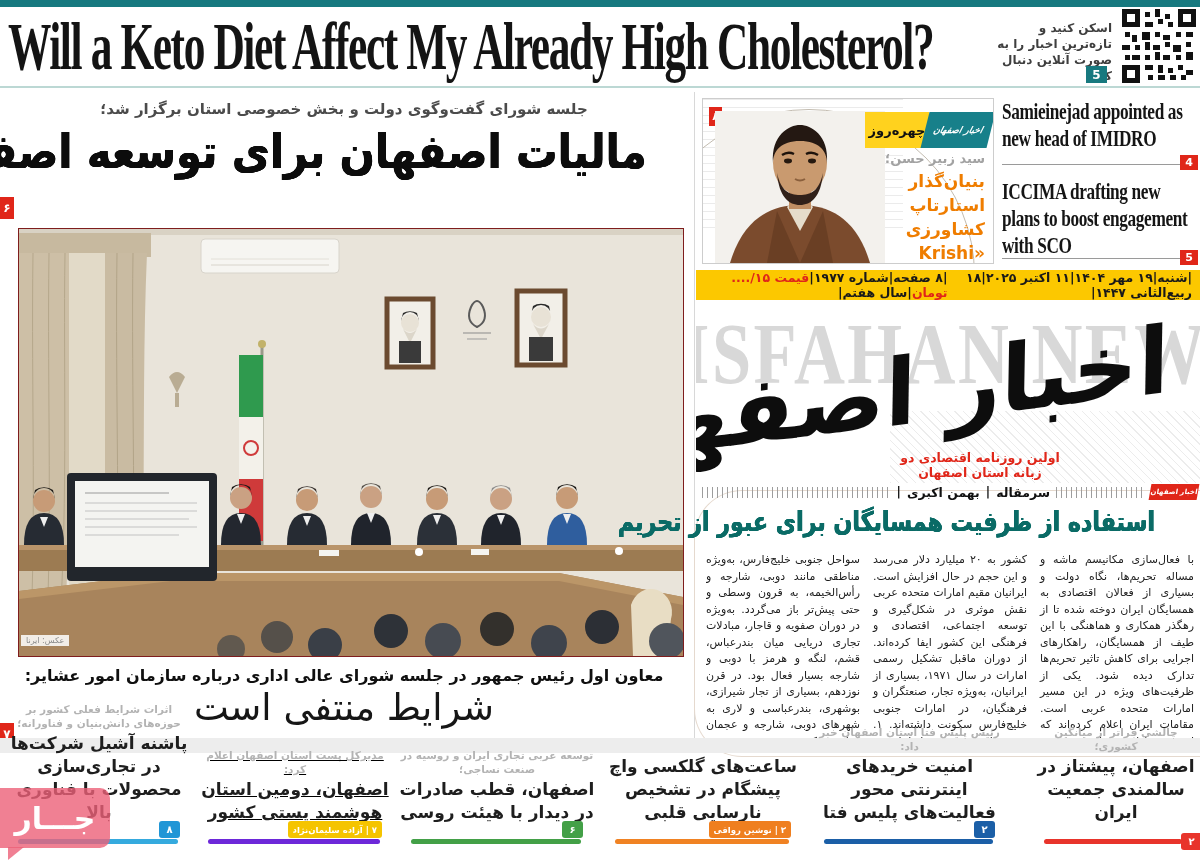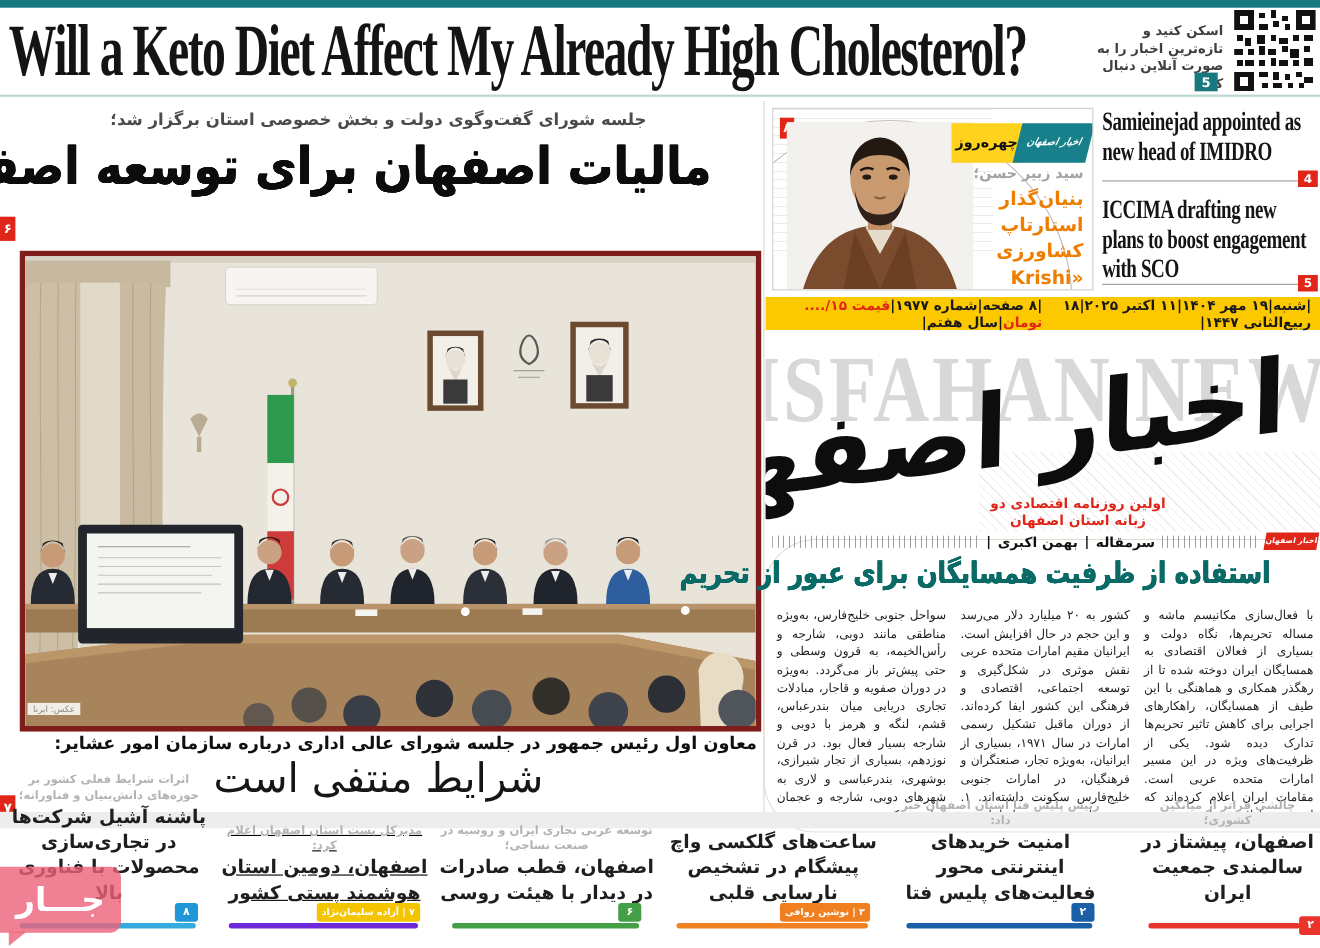--- a/index.html
+++ b/index.html
@@ -23,24 +23,24 @@
 
   
   .pbadge{background:#e02619;color:#fff;font-weight:bold;display:flex;align-items:center;
     justify-content:center;}
 
   
   #lead-kicker{left:0;top:100px;width:688px;text-align:center;font-size:15px;font-weight:bold;color:#4b4b4b;}
   #lead-headline{left:0;top:124px;width:688px;text-align:center;white-space:nowrap;
     font-size:47px;font-weight:bold;color:#0c0c0c;transform:scaleX(.88);transform-origin:center top;}
   #lead-badge{left:0;top:197px;width:14px;height:22px;font-size:12px;}
-  #lead-photo{left:18px;top:228px;width:664px;height:427px;border:5px solid #7f1d1d;background:#e9e4da;}
+  #lead-photo{left:18px;top:228px;width:664px;height:427px;border:1px solid #7f1d1d;background:#e9e4da;}
   #photo-credit{left:20px;top:634px;background:rgba(255,255,255,.85);color:#8a8a8a;font-size:8px;
     padding:1px 5px;}
-  #cap-kicker{left:0;top:666px;width:688px;text-align:right;font-size:16px;font-weight:bold;color:#101010;}
+  #cap-kicker{left:0;top:666px;width:688px;text-align:center;font-size:16px;font-weight:bold;color:#101010;}
   #cap-headline{left:0;top:686px;width:688px;text-align:center;font-size:37px;color:#161616;}
   #cap-badge{left:0;top:723px;width:14px;height:22px;font-size:12px;}
 
   #col-divider{left:694px;top:92px;width:1px;height:646px;background:#d8d8d8;}
 
   
   #face-box{left:702px;top:98px;width:290px;height:164px;border:1px solid #cdcdcd;background:#fff;overflow:hidden;}
   #face-stripes{left:0;top:0;width:200px;height:130px;
     background:repeating-linear-gradient(#e9e9e9 0 1px,transparent 1px 8px);opacity:.9;}
   #face-arc{left:-60px;top:10px;width:330px;height:330px;border:1px solid #c3bcb0;border-radius:50%;}

